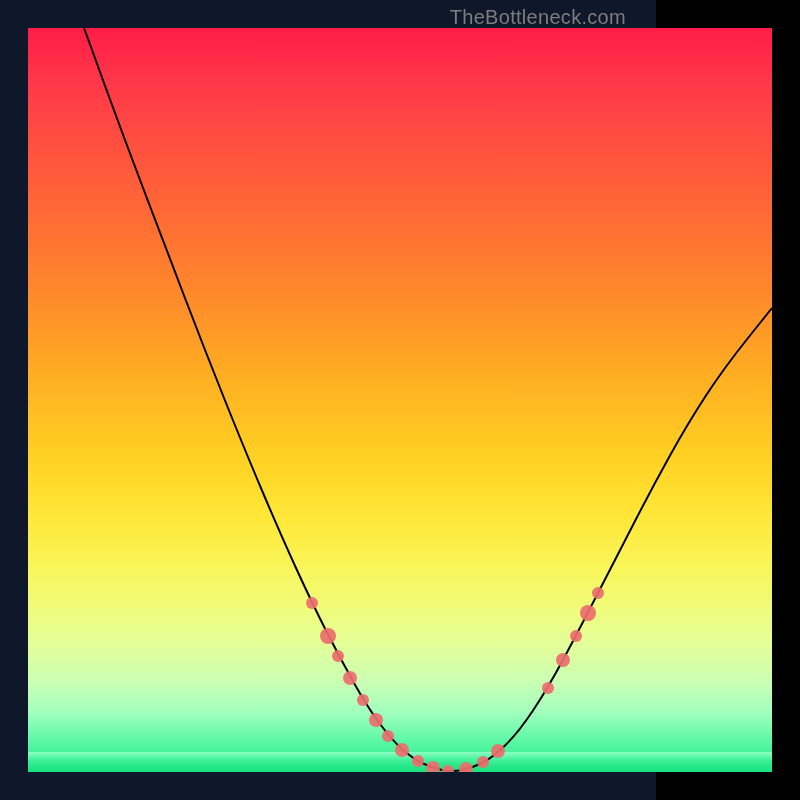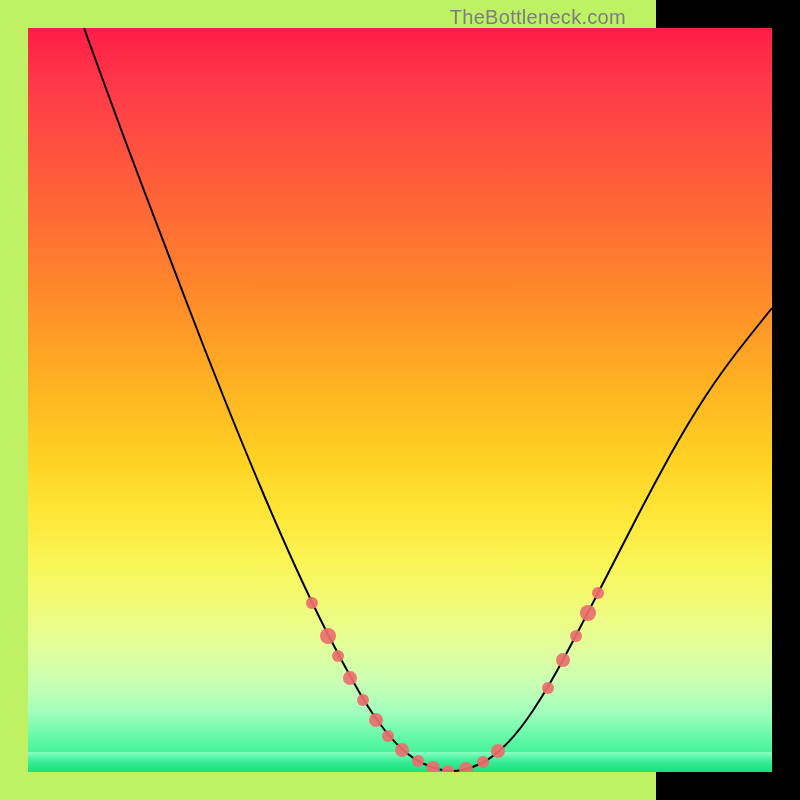--- a/index.html
+++ b/index.html
@@ -10,21 +10,21 @@
     background: #000;
     overflow: hidden;
     font-family: Arial, Helvetica, sans-serif;
   }
   .frame {
     position: absolute;
     left: 0;
     top: 0;
     width: 656px;
     height: 800px;
-    background: #bef264;
+    background: #0f172a;
     text-decoration: underline;
   }
   .plot {
     position: absolute;
     left: 28px;
     top: 28px;
     width: 744px;
     height: 744px;
     overflow: hidden;
   }

